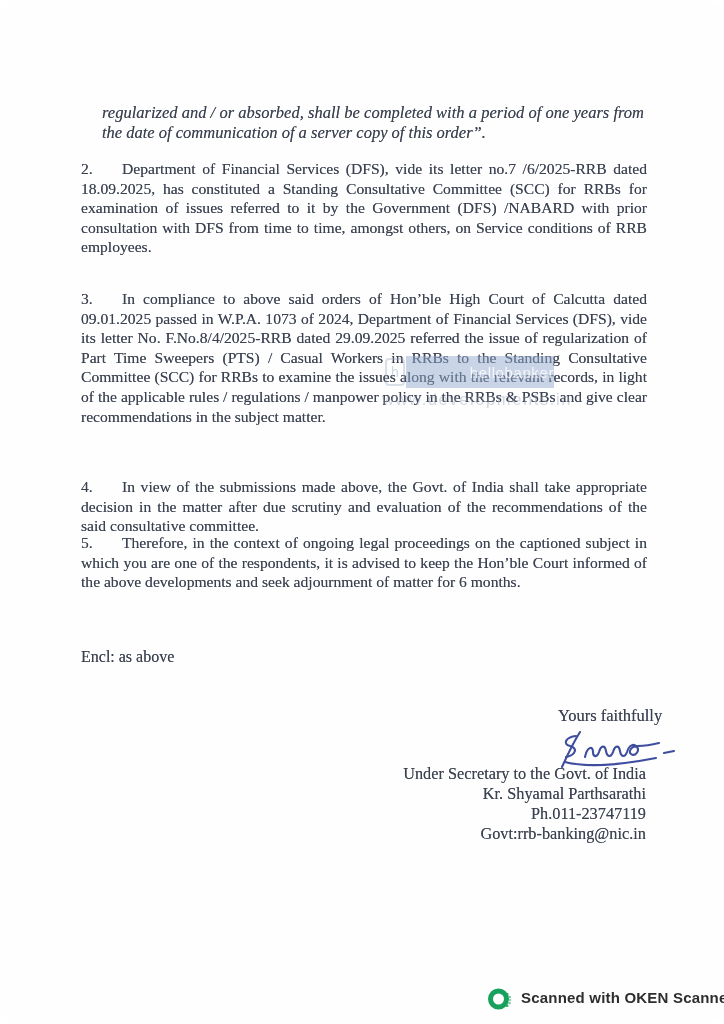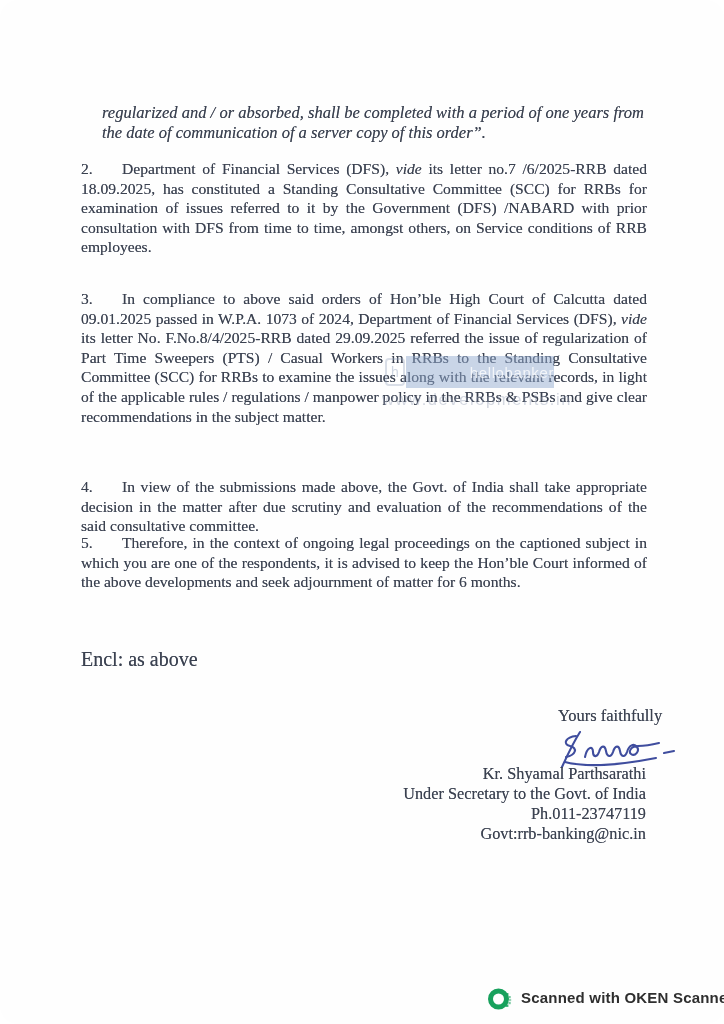--- a/index.html
+++ b/index.html
@@ -11,26 +11,26 @@
   }
   .quote {
     position:absolute; left:102px; top:103px; width:542px;
     font-style:italic; font-size:16.5px; line-height:20px; text-align:justify;
   }
   .para {
     position:absolute; left:81px; width:566px;
     font-size:15.6px; line-height:19.6px; text-align:justify;
   }
   .para .pnum { display:inline-block; width:41px; font-style:normal; }
-  .para .it { font-style:italic; }
+  .para .it { }
   .para-0 { top:159px; }
   .para-1 { top:281px;margin-top:8px; }
   .para-2 { top:455px;margin-top:22px; }
   .para-3 { top:533px; }
-  .encl { position:absolute; left:81px; top:648px; font-size:20px; }
+  .encl { position:absolute; left:81px; top:648px; font-size:16px; }
   .valediction { position:absolute; left:533px; top:706px; font-size:16.5px;margin-left:25px; }
   .signature-wrap { position:absolute; left:558px; top:730px; width:120px; height:42px; }
   .sig-block {
     position:absolute; right:78px; top:764px; text-align:right;
     font-size:16.3px; line-height:19.9px; white-space:nowrap;
   }
   
   .wm-logo {
     position:absolute; left:385px; top:358px; width:16px; height:24px;
     border:2px solid rgba(148,163,190,0.35); border-radius:4px;
@@ -92,22 +92,22 @@
         <path d="M22,2 C15,13 9,26 4,37"></path>
         <path d="M18,6 C8,7 4,14 12,16 C20,18 18,25 8,27"></path>
         <path d="M27,27 C29,17 35,15 35,22 C35,27 39,28 41,22 C43,15 47,15 48,21 C49,27 53,28 55,22 C57,15 61,15 62,21 C63,27 67,28 69,22 C71,15 76,13 79,17 C82,21 77,27 73,24 C70,22 73,16 80,16 C87,16 93,15 101,13"></path>
         <path d="M7,32 C30,38 62,35 98,28"></path>
         <path d="M106,23 L116,21"></path>
       </g>
     </svg>
   </div>
 
   <div class="sig-block">
+    <div>Under Secretary to the Govt. of India</div>
     <div>Kr. Shyamal Parthsarathi</div>
-    <div>Under Secretary to the Govt. of India</div>
     <div>Ph.011-23747119</div>
     <div>Govt:rrb-banking@nic.in</div>
   </div>
 
   <div class="footer-logo">
     <svg width="26" height="26" viewBox="0 0 26 26">
       <circle cx="11.5" cy="13" r="8" fill="none" stroke="#18a15d" stroke-width="5"></circle>
       <g fill="#18a15d">
         <rect x="19" y="7" width="2.4" height="2.4" opacity="0.85"></rect>
         <rect x="21.5" y="10" width="2.2" height="2.2" opacity="0.6"></rect>

